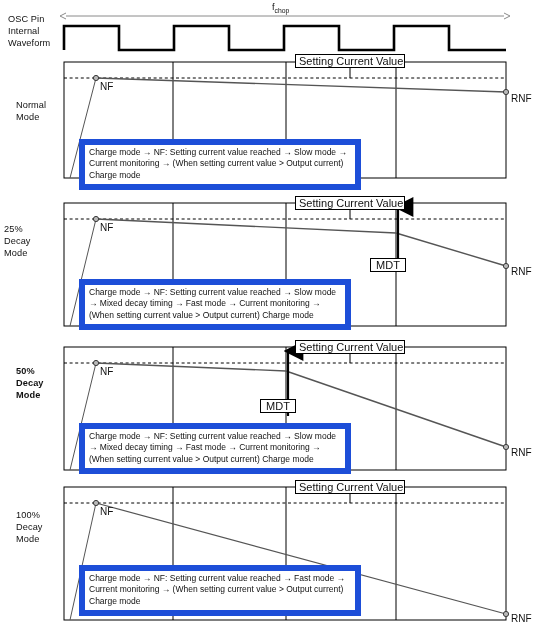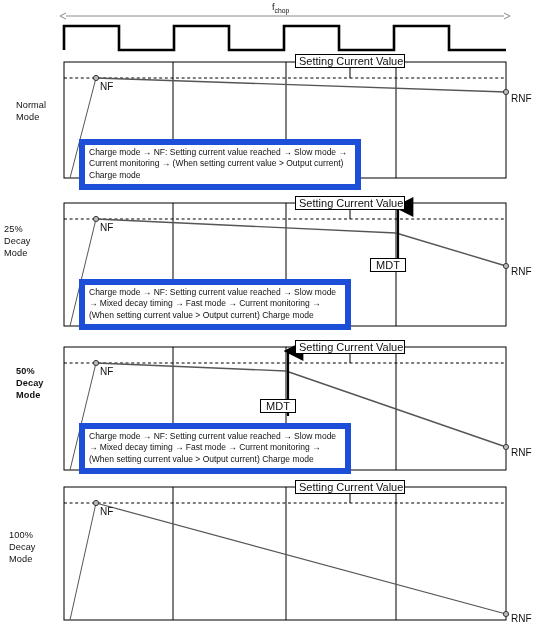--- a/index.html
+++ b/index.html
@@ -34,25 +34,26 @@
   .fchop{position:absolute;font-size:9.2px;color:#111;white-space:nowrap;}
   .fchop sub{font-size:6.8px;}
 </style>
 </head>
 <body>
 
 <div id="stage">
 
   <div class="fchop" style="left:272px;top:2px;"><span>f</span><sub>chop</sub></div>
 
+  <div class="lbl rowlabel" style="left:8px;top:14px;"><span>OSC Pin</span><br><span>Internal</span><br><span>Waveform</span></div>
 
   <div class="lbl rowlabel" style="left:16px;top:100px;"><span>Normal</span><br><span>Mode</span></div>
   <div class="lbl rowlabel" style="left:4px;top:224px;"><span>25%</span><br><span>Decay</span><br><span>Mode</span></div>
   <div class="lbl rowlabel" style="left:16px;top:366px;font-weight:bold;"><span>50%</span><br><span>Decay</span><br><span>Mode</span></div>
-  <div class="lbl rowlabel" style="left:9px;top:510px;margin-top:20px;"><span>100%</span><br><span>Decay</span><br><span>Mode</span></div>
+  <div class="lbl rowlabel" style="left:16px;top:510px;"><span>100%</span><br><span>Decay</span><br><span>Mode</span></div>
 
   <svg class="layer" viewBox="0 0 545 643">
     <defs>
       <marker id="arrL" markerWidth="8" markerHeight="8" refX="7" refY="4" orient="auto">
         <path d="M7,1 L1,4 L7,7" fill="none" stroke="#8a8a8a" stroke-width="1"></path>
       </marker>
       <marker id="arrR" markerWidth="8" markerHeight="8" refX="1" refY="4" orient="auto">
         <path d="M1,1 L7,4 L1,7" fill="none" stroke="#8a8a8a" stroke-width="1"></path>
       </marker>
       <marker id="arrUp" markerWidth="10" markerHeight="10" refX="5" refY="2" orient="auto">
@@ -140,14 +141,15 @@
   <div class="ptlabel" style="left:511px;top:266px;">RNF</div>
   <div class="ptlabel" style="left:511px;top:447px;">RNF</div>
   <div class="ptlabel" style="left:511px;top:613px;">RNF</div>
 
   <div class="tagbox" style="left:370px;top:258px;width:36px;">MDT</div>
   <div class="tagbox" style="left:260px;top:399px;width:36px;">MDT</div>
 
   <div class="boxtext" style="left:79px;top:139px;width:282px;">Charge mode → NF: Setting current value reached → Slow mode → Current monitoring → (When setting current value &gt; Output current) Charge mode</div>
   <div class="boxtext" style="left:79px;top:279px;width:272px;">Charge mode → NF: Setting current value reached → Slow mode → Mixed decay timing → Fast mode → Current monitoring → (When setting current value &gt; Output current) Charge mode</div>
   <div class="boxtext" style="left:79px;top:423px;width:272px;">Charge mode → NF: Setting current value reached → Slow mode → Mixed decay timing → Fast mode → Current monitoring → (When setting current value &gt; Output current) Charge mode</div>
+  <div class="boxtext" style="left:79px;top:565px;width:282px;">Charge mode → NF: Setting current value reached → Fast mode → Current monitoring → (When setting current value &gt; Output current) Charge mode</div>
 
 </div>
 
 </body></html>

